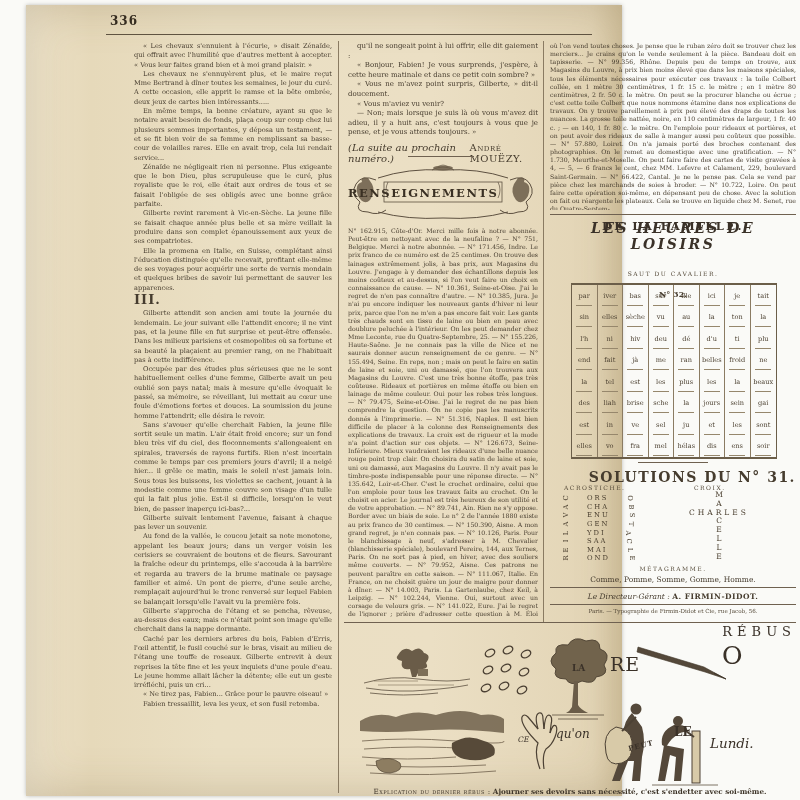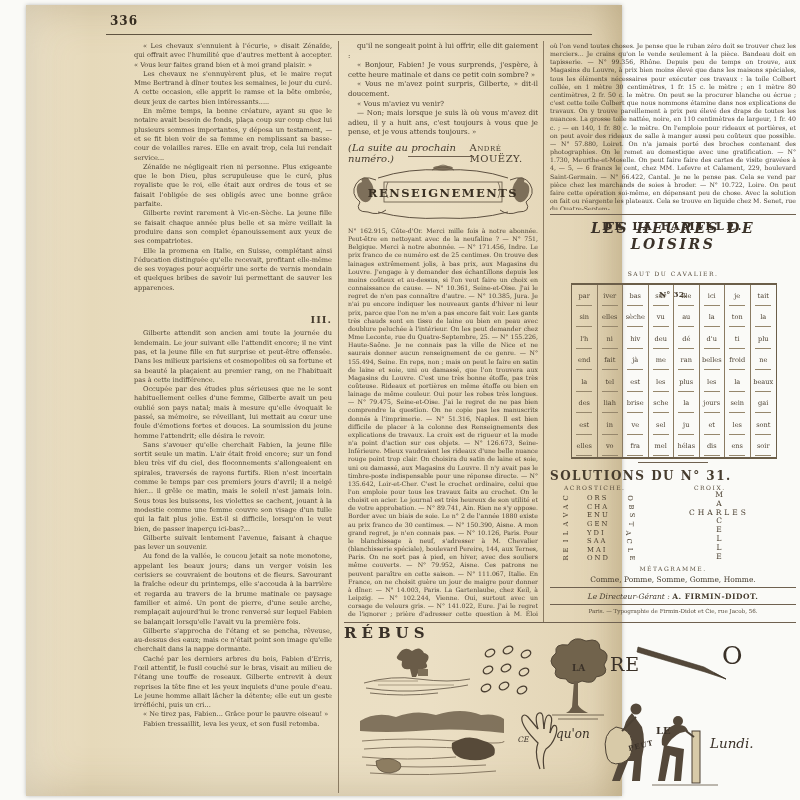--- a/index.html
+++ b/index.html
@@ -11,75 +11,75 @@
   .hdr-num{position:absolute;left:84px;top:9px;font-size:12px;font-weight:bold;letter-spacing:1px;color:#352c20;}
   .hdr-title{position:absolute;left:120px;right:40px;top:9px;text-align:center;font-size:13px;font-weight:bold;
              letter-spacing:3.5px;color:#352c20;white-space:nowrap;}
   .hdr-rule{position:absolute;left:80px;right:30px;top:29px;border-top:1px solid #5f5341;} 
   .vrule1{position:absolute;left:312px;top:36px;height:752px;border-left:1px solid #8a7b62;}
   .vrule2{position:absolute;left:517px;top:36px;height:581px;border-left:1px solid #8a7b62;}
   .col-text{position:absolute;overflow:hidden;text-align:justify;}
   .para{margin:0;text-indent:9px;}
   
   #left-col{left:108px;top:37px;width:198px;height:750px;font-size:6.6px;line-height:9.3px;}
-  .sec-head{text-align:right;font-weight:bold;font-size:10px;letter-spacing:1px;margin:22px 0 5px 0;text-indent:0;}
+  .sec-head{text-align:left;font-weight:bold;font-size:13px;letter-spacing:1px;margin:2px 0 5px 0;text-indent:0;}
   
   #mid-story{left:322px;top:37px;width:190px;height:99px;font-size:7px;line-height:9.6px;}
   .suite-row{position:absolute;left:322px;top:137px;width:190px;font-size:10px;display:flex;justify-content:space-between;}
   .suite-note{font-style:italic;}
   .author{font-variant:small-caps;letter-spacing:.5px;}
   .short-rule{position:absolute;border-top:1px solid #6f6150;}
   .banner{position:absolute;left:322px;top:157px;width:190px;height:60px;}
-  .banner-text{position:absolute;left:0;right:0;top:24px;text-align:center;font-size:11.5px;font-weight:bold;
+  .banner-text{position:absolute;left:0;right:0;top:24px;text-align:left;font-size:11.5px;font-weight:bold;
                letter-spacing:1.5px;color:#3a3023;}
   #mid-info{left:322px;top:222px;width:190px;height:390px;font-size:6.2px;line-height:8.15px;}
   
   #right-info{left:524px;top:37px;width:246px;height:168px;font-size:6.2px;line-height:8.15px;}
   .r-hr{position:absolute;left:524px;width:246px;border-top:1px solid #6f6150;}
   .heures1{position:absolute;left:524px;top:215px;width:246px;text-align:center;font-size:14px;font-weight:bold;
            letter-spacing:2.5px;color:#3a3128;font-style:italic;}
   .heures2{position:absolute;left:524px;top:214px;width:246px;text-align:center;font-size:11.5px;font-weight:bold;
            letter-spacing:2.5px;color:#3a3128;}
   .num32{position:absolute;left:524px;top:250px;width:246px;text-align:center;font-size:8px;font-weight:bold;margin-top:34px;}
   .saut{position:absolute;left:524px;top:265px;width:246px;text-align:center;font-size:6px;letter-spacing:1.5px;color:#554a39;}
   #cavalier-grid{position:absolute;left:545px;top:278px;width:204px;height:172px;
                  display:grid;grid-template-columns:repeat(8,1fr);grid-template-rows:repeat(8,1fr);
                  border:1px solid #6b5e49;border-top-width:2px;border-bottom-width:2px;background:transparent;}
   .cav-cell{border-right:1px solid #8a7b62;position:relative;display:flex;align-items:center;justify-content:center;
             font-size:6.6px;color:#4c4131;}
   .cav-cell:nth-child(8n){border-right:none;}
   .cav-cell::after{content:'';position:absolute;left:18%;right:18%;bottom:1px;border-bottom:1px solid #96876c;}
-  .sol-title{position:absolute;left:524px;top:464px;width:246px;text-align:left;font-size:12px;font-weight:bold;letter-spacing:1.5px;}
+  .sol-title{position:absolute;left:524px;top:464px;width:246px;text-align:right;font-size:14px;font-weight:bold;letter-spacing:1.5px;}
   .acr-label{position:absolute;left:538px;top:479px;font-size:6px;letter-spacing:1.5px;color:#554a39;}
   .croix-label{position:absolute;left:668px;top:479px;font-size:6px;letter-spacing:1.5px;color:#554a39;}
   #acrostiche-rows{position:absolute;left:536px;top:489px;width:90px;}
   .acr-row{display:flex;align-items:center;gap:18px;height:8.6px;font-size:6.8px;color:#4c4131;}
   .acr-rot{display:inline-block;transform:rotate(-90deg);width:7px;text-align:center;}
   .acr-rot.r{transform:rotate(90deg);}
   .acr-mid{letter-spacing:2px;}
   #croix-lines{position:absolute;left:638px;top:486px;width:110px;text-align:center;}
   .croix-line{font-size:7.5px;line-height:8.8px;color:#4c4131;}
   .croix-word{letter-spacing:3px;}
   .meta-label{position:absolute;left:524px;top:560px;width:246px;text-align:center;font-size:6px;letter-spacing:1.5px;color:#554a39;}
   .meta-text{position:absolute;left:524px;top:570px;width:246px;text-align:center;font-size:7.5px;}
   .director{position:absolute;left:524px;top:587px;width:246px;text-align:center;font-size:7.5px;}
   .director .d1{font-style:italic;}
   .director .d2{font-weight:bold;letter-spacing:.5px;}
   .printer{position:absolute;left:524px;top:603px;width:246px;text-align:center;font-size:5.6px;color:#554a39;}
   
   #rebus{position:absolute;left:318px;top:618px;width:452px;height:176px;}
-  .rebus-title{position:absolute;left:0;right:0;top:1px;text-align:left;font-size:15px;font-weight:bold;letter-spacing:5px;color:#3a3128;}
+  .rebus-title{position:absolute;left:0;right:0;top:1px;text-align:right;font-size:13px;font-weight:normal;letter-spacing:5px;color:#3a3128;}
   .rb{position:absolute;color:#3a3128;}
   .rb-la{left:228px;top:40px;font-size:9px;font-weight:bold;}
   .rb-re{left:266px;top:30px;font-size:19px;letter-spacing:1px;}
   .rb-o{left:378px;top:18px;font-size:25px;}
   .rb-ce{left:174px;top:112px;font-size:7.5px;font-style:italic;}
   .rb-quon{left:212px;top:104px;font-size:12px;font-style:italic;}
   .rb-peut{left:284px;top:118px;font-size:7px;font-weight:bold;letter-spacing:1px;transform:rotate(-14deg);}
-  .rb-le{left:312px;top:102px;font-size:10px;font-weight:bold;}
+  .rb-le{left:330px;top:102px;font-size:12px;font-weight:bold;}
   .rb-lundi{left:366px;top:112px;font-size:13.5px;font-style:italic;}
   .rebus-caption{position:absolute;left:0;right:0;bottom:3px;text-align:center;font-size:7.2px;color:#3f362a;}
   .rebus-caption .cap-label{font-variant:small-caps;letter-spacing:.5px;}
   .rebus-caption .cap-text{font-weight:bold;}
   svg{position:absolute;}
 </style>
 </head>
 <body>
 
 <div class="page">
@@ -379,15 +379,19 @@
 
     <span class="rb rb-la">LA</span>
     <span class="rb rb-re">RE</span>
     <span class="rb rb-o">O</span>
     <span class="rb rb-ce">CE</span>
     <span class="rb rb-quon">qu'on</span>
     <span class="rb rb-peut">PEUT</span>
     <span class="rb rb-le">LE</span>
     <span class="rb rb-lundi">Lundi.</span>
 
+    <div class="rebus-caption">
+      <span class="cap-label">Explication du dernier rébus :</span>
+      <span class="cap-text">Ajourner ses devoirs sans nécessité, c'est s'endetter avec soi-même.</span>
+    </div>
   </div>
 
 </div>
 
 </body></html>

